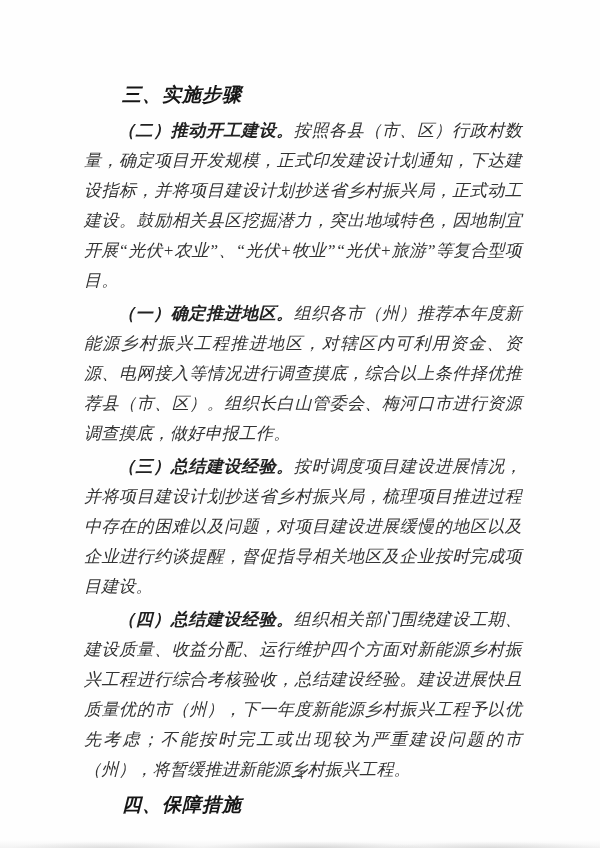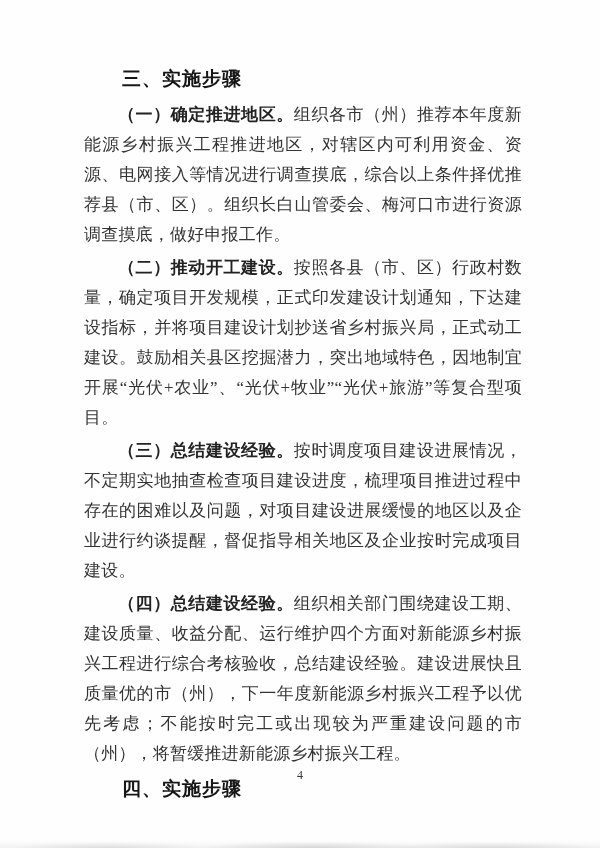--- a/index.html
+++ b/index.html
@@ -11,23 +11,24 @@
     position: relative;
     width: 600px;
     height: 848px;
     background: #fefefe;
     overflow: hidden;
     font-family: "Liberation Serif", "DejaVu Serif", serif;
   }
   .content {
     position: absolute;
     left: 84px;
-    top: 64px;
+    top: 80px;
     width: 438px;
     color: #2e2e2e;
+    font-style: italic;
   }
   .sec-heading {
     font-family: "Liberation Sans", "DejaVu Sans", sans-serif;
     font-weight: bold;
     font-size: 19px;
     line-height: 30px;
     color: #161616;
     text-indent: 2em;
     margin: 0 0 6px 0;
     letter-spacing: 1px;
@@ -74,28 +75,28 @@
   }
 </style>
 </head>
 <body>
 
 <div class="page">
   <div class="content">
 
     <h2 class="sec-heading">三、实施步骤</h2>
 
+    <p class="para"><span class="lead">（二）推动开工建设。</span><span>按照各县（市、区）行政村数量，确定项目开发规模，正式印发建设计划通知，下达建设指标，并将项目建设计划抄送省乡村振兴局，正式动工建设。鼓励相关县区挖掘潜力，突出地域特色，因地制宜开展“光伏+农业”、“光伏+牧业”“光伏+旅游”等复合型项目。</span></p>
+
     <p class="para"><span class="lead">（一）确定推进地区。</span><span>组织各市（州）推荐本年度新能源乡村振兴工程推进地区，对辖区内可利用资金、资源、电网接入等情况进行调查摸底，综合以上条件择优推荐县（市、区）。组织长白山管委会、梅河口市进行资源调查摸底，做好申报工作。</span></p>
 
-    <p class="para"><span class="lead">（二）推动开工建设。</span><span>按照各县（市、区）行政村数量，确定项目开发规模，正式印发建设计划通知，下达建设指标，并将项目建设计划抄送省乡村振兴局，正式动工建设。鼓励相关县区挖掘潜力，突出地域特色，因地制宜开展“光伏+农业”、“光伏+牧业”“光伏+旅游”等复合型项目。</span></p>
-
-    <p class="para"><span class="lead">（三）总结建设经验。</span><span>按时调度项目建设进展情况，不定期实地抽查检查项目建设进度，梳理项目推进过程中存在的困难以及问题，对项目建设进展缓慢的地区以及企业进行约谈提醒，督促指导相关地区及企业按时完成项目建设。</span></p>
+    <p class="para"><span class="lead">（三）总结建设经验。</span><span>按时调度项目建设进展情况，并将项目建设计划抄送省乡村振兴局，梳理项目推进过程中存在的困难以及问题，对项目建设进展缓慢的地区以及企业进行约谈提醒，督促指导相关地区及企业按时完成项目建设。</span></p>
 
     <p class="para"><span class="lead">（四）总结建设经验。</span><span>组织相关部门围绕建设工期、建设质量、收益分配、运行维护四个方面对新能源乡村振兴工程进行综合考核验收，总结建设经验。建设进展快且质量优的市（州），下一年度新能源乡村振兴工程予以优先考虑；不能按时完工或出现较为严重建设问题的市（州），将暂缓推进新能源乡村振兴工程。</span></p>
 
-    <h2 class="sec-heading last">四、实施步骤</h2>
+    <h2 class="sec-heading last">四、保障措施</h2>
 
   </div>
 
   <div class="page-number">4</div>
 
   <div class="scan-smudge"></div>
 </div>
 
 </body></html>

